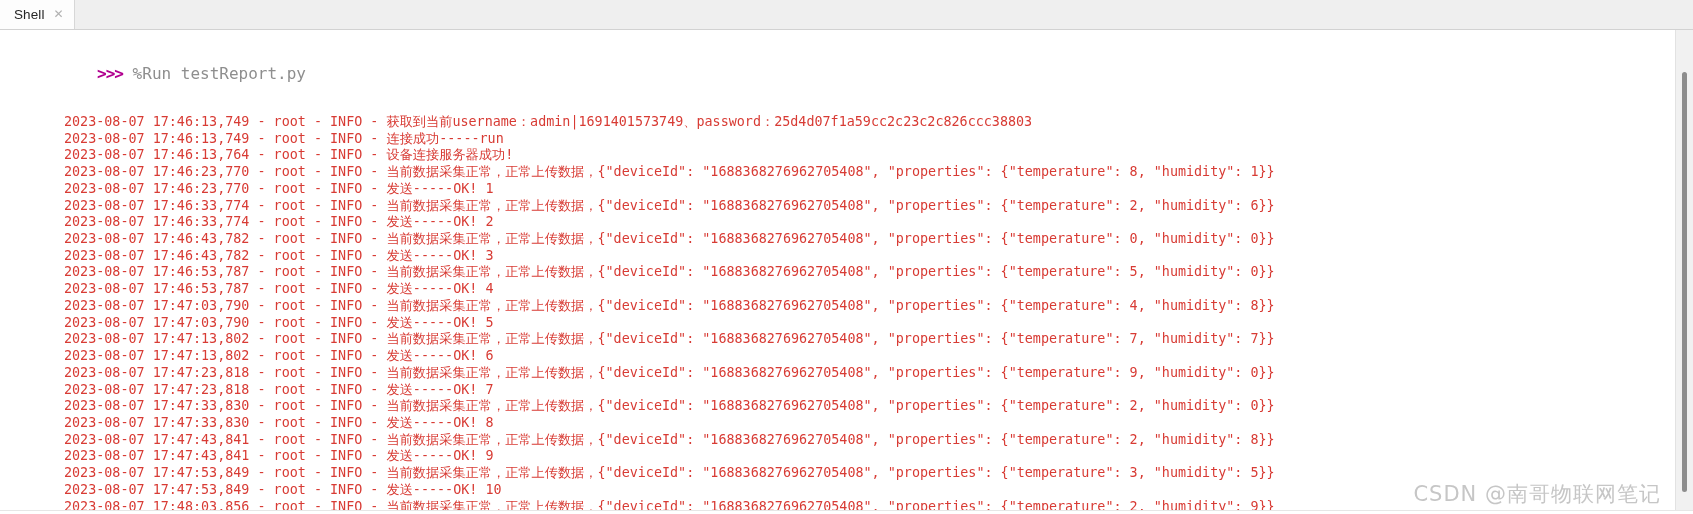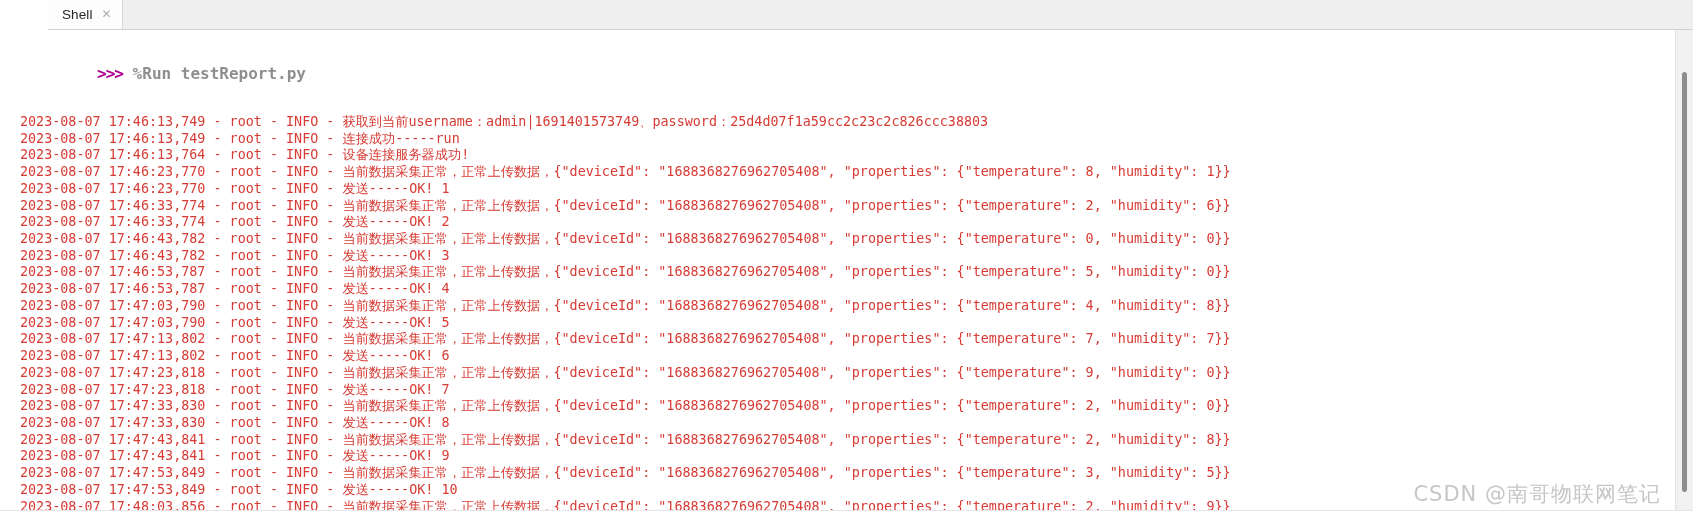--- a/index.html
+++ b/index.html
@@ -27,21 +27,20 @@
 
   
   .tabbar {
     position: relative;
     height: 29px;
     background: #efefef;
     border-bottom: 1px solid #d2d2d2;
     display: flex;
     align-items: stretch;
     flex: none;
-    margin-left: 48px;
   }
   .tab {
     display: flex;
     align-items: center;
     gap: 9px;
     padding: 0 10px 0 14px;
     background: #fdfdfd;
     border-right: 1px solid #d7d7d7;
     height: 100%;
     box-sizing: border-box;
@@ -98,27 +97,27 @@
     font-size: 16px;
     line-height: 19px;
   }
   .prompt-chevrons {
     color: #b1008f;
     font-weight: bold;
     letter-spacing: -1px;
   }
   .prompt-cmd {
     color: #8e8e8e;
-    font-weight: bold;
   }
 
   .log-line {
     padding-left: 20px;
     color: #d83b34;
     white-space: pre;
+    margin-left: 44px;
   }
   .log-line .cjk {
     font-family: "DejaVu Sans", "Liberation Sans", sans-serif;
     font-size: 13.2px;
   }
 
   
   .vscroll {
     position: relative;
     width: 17px;

